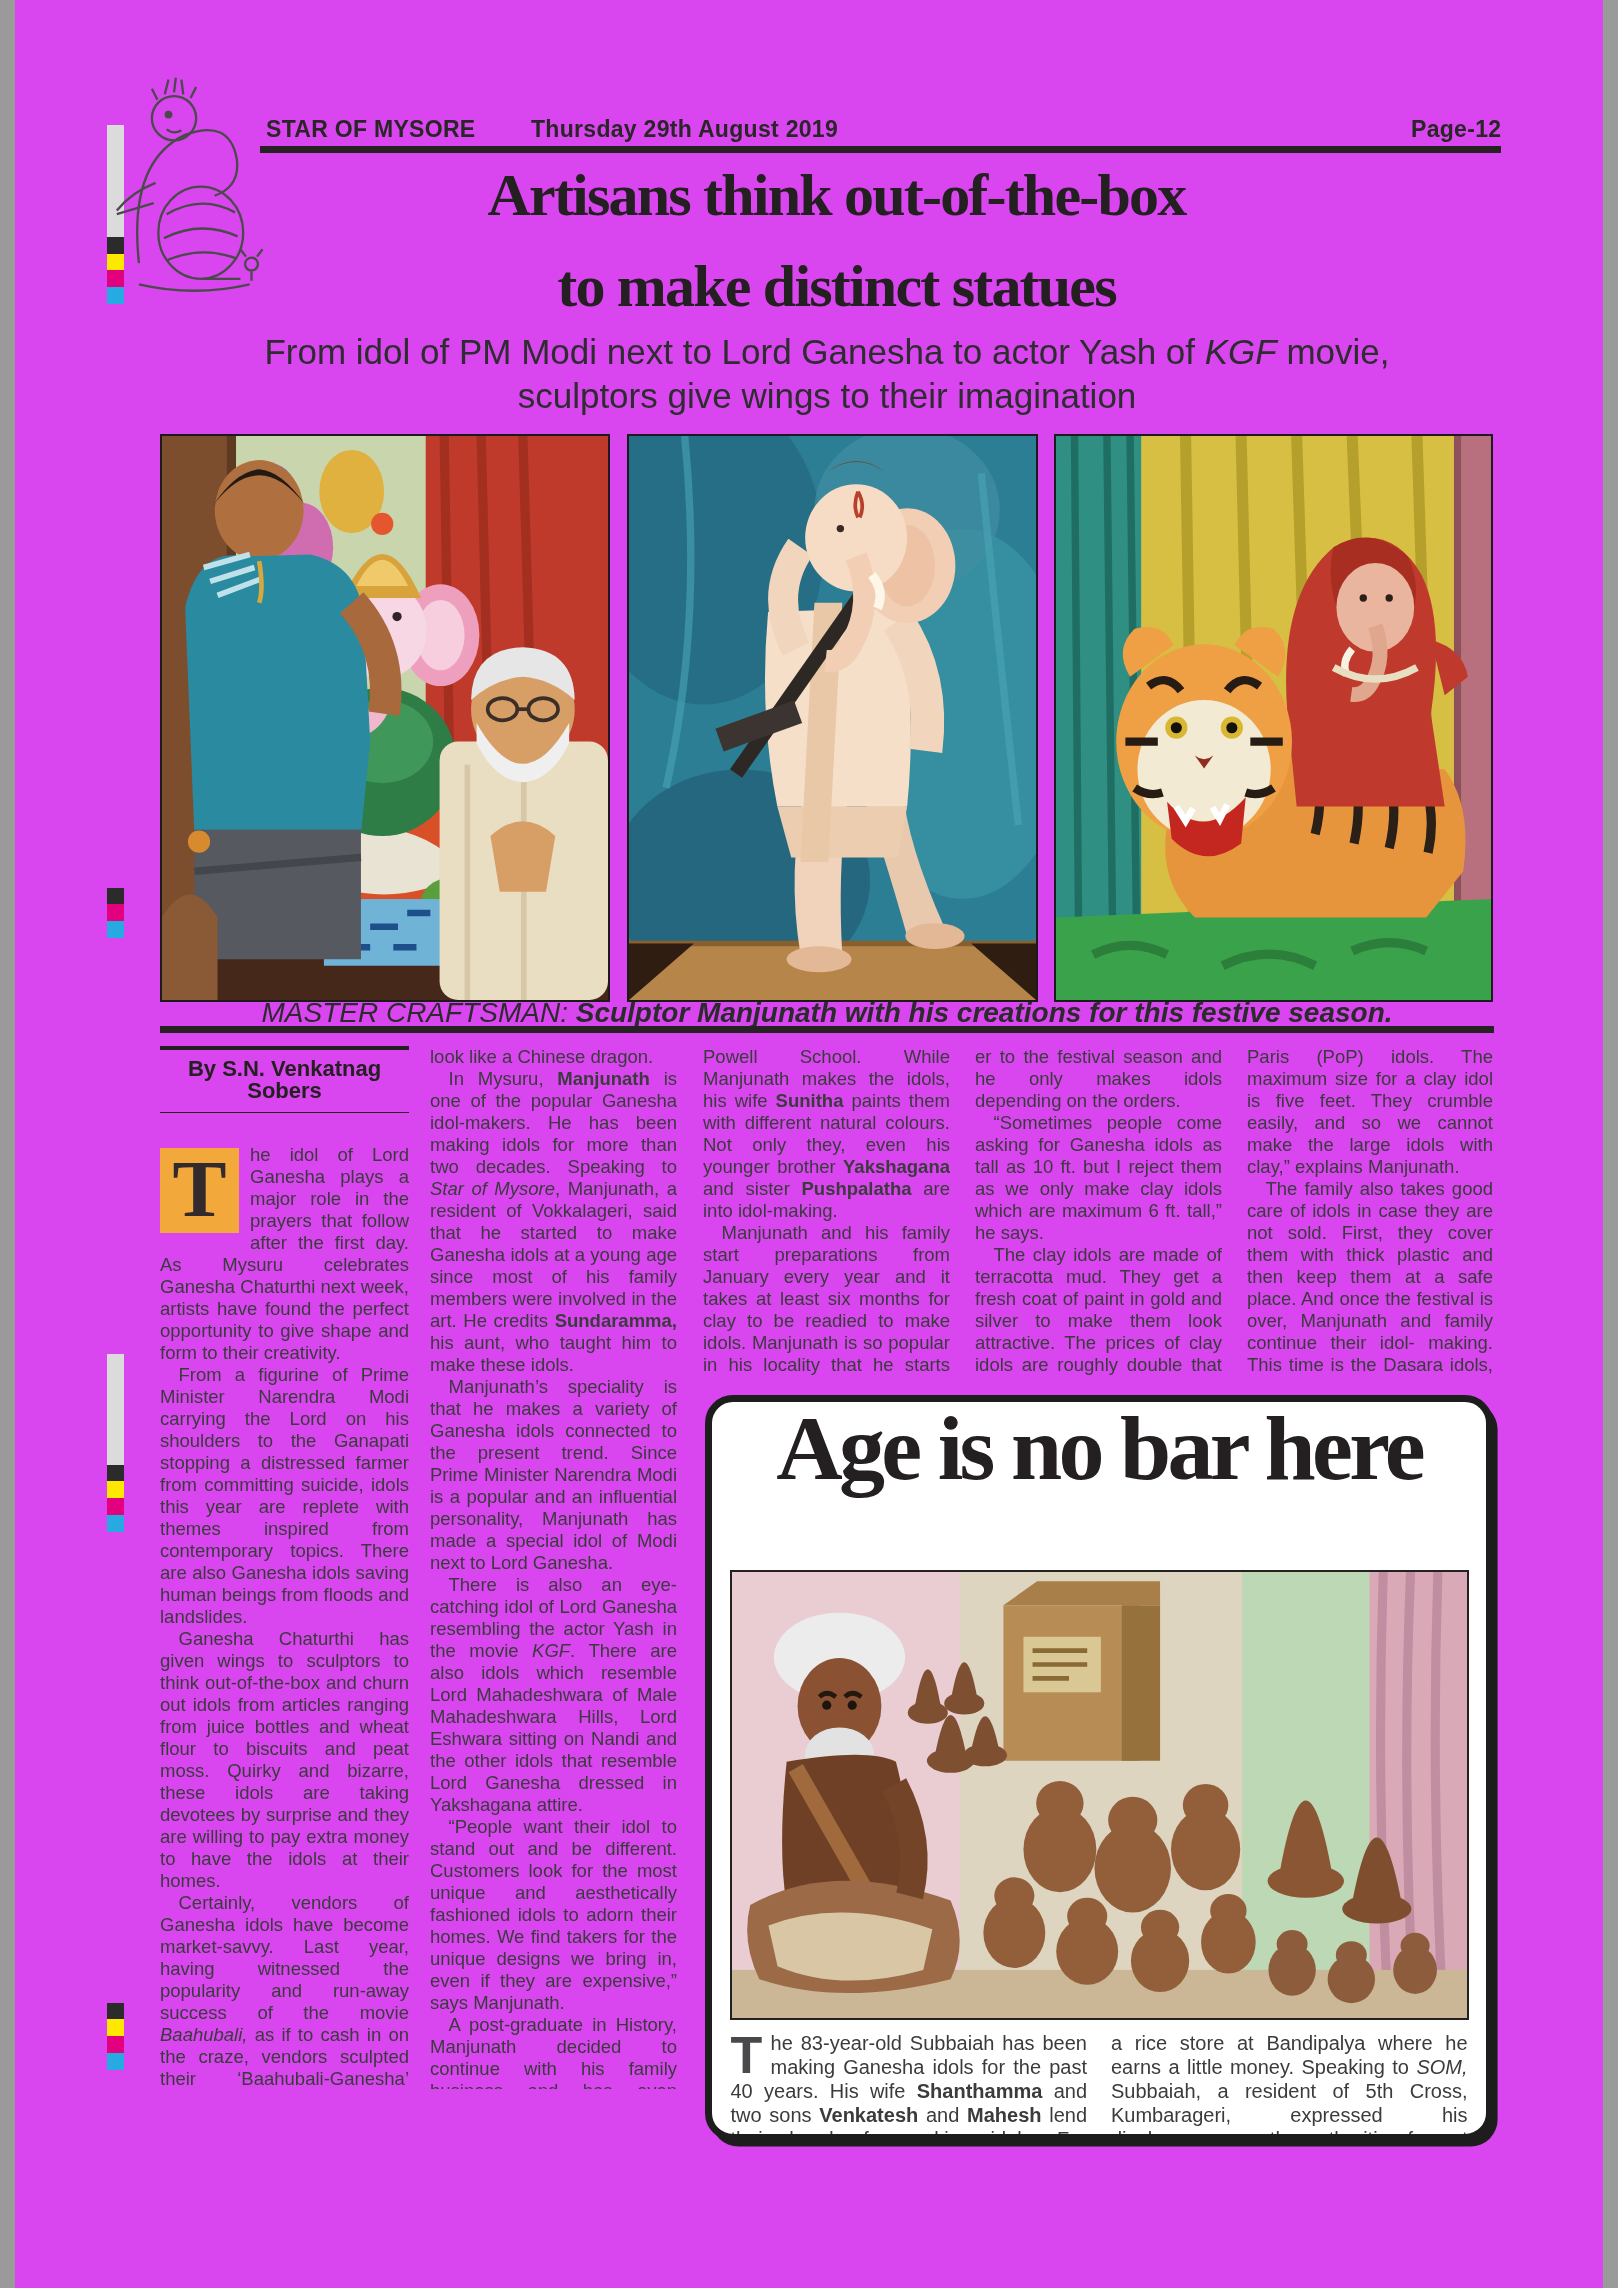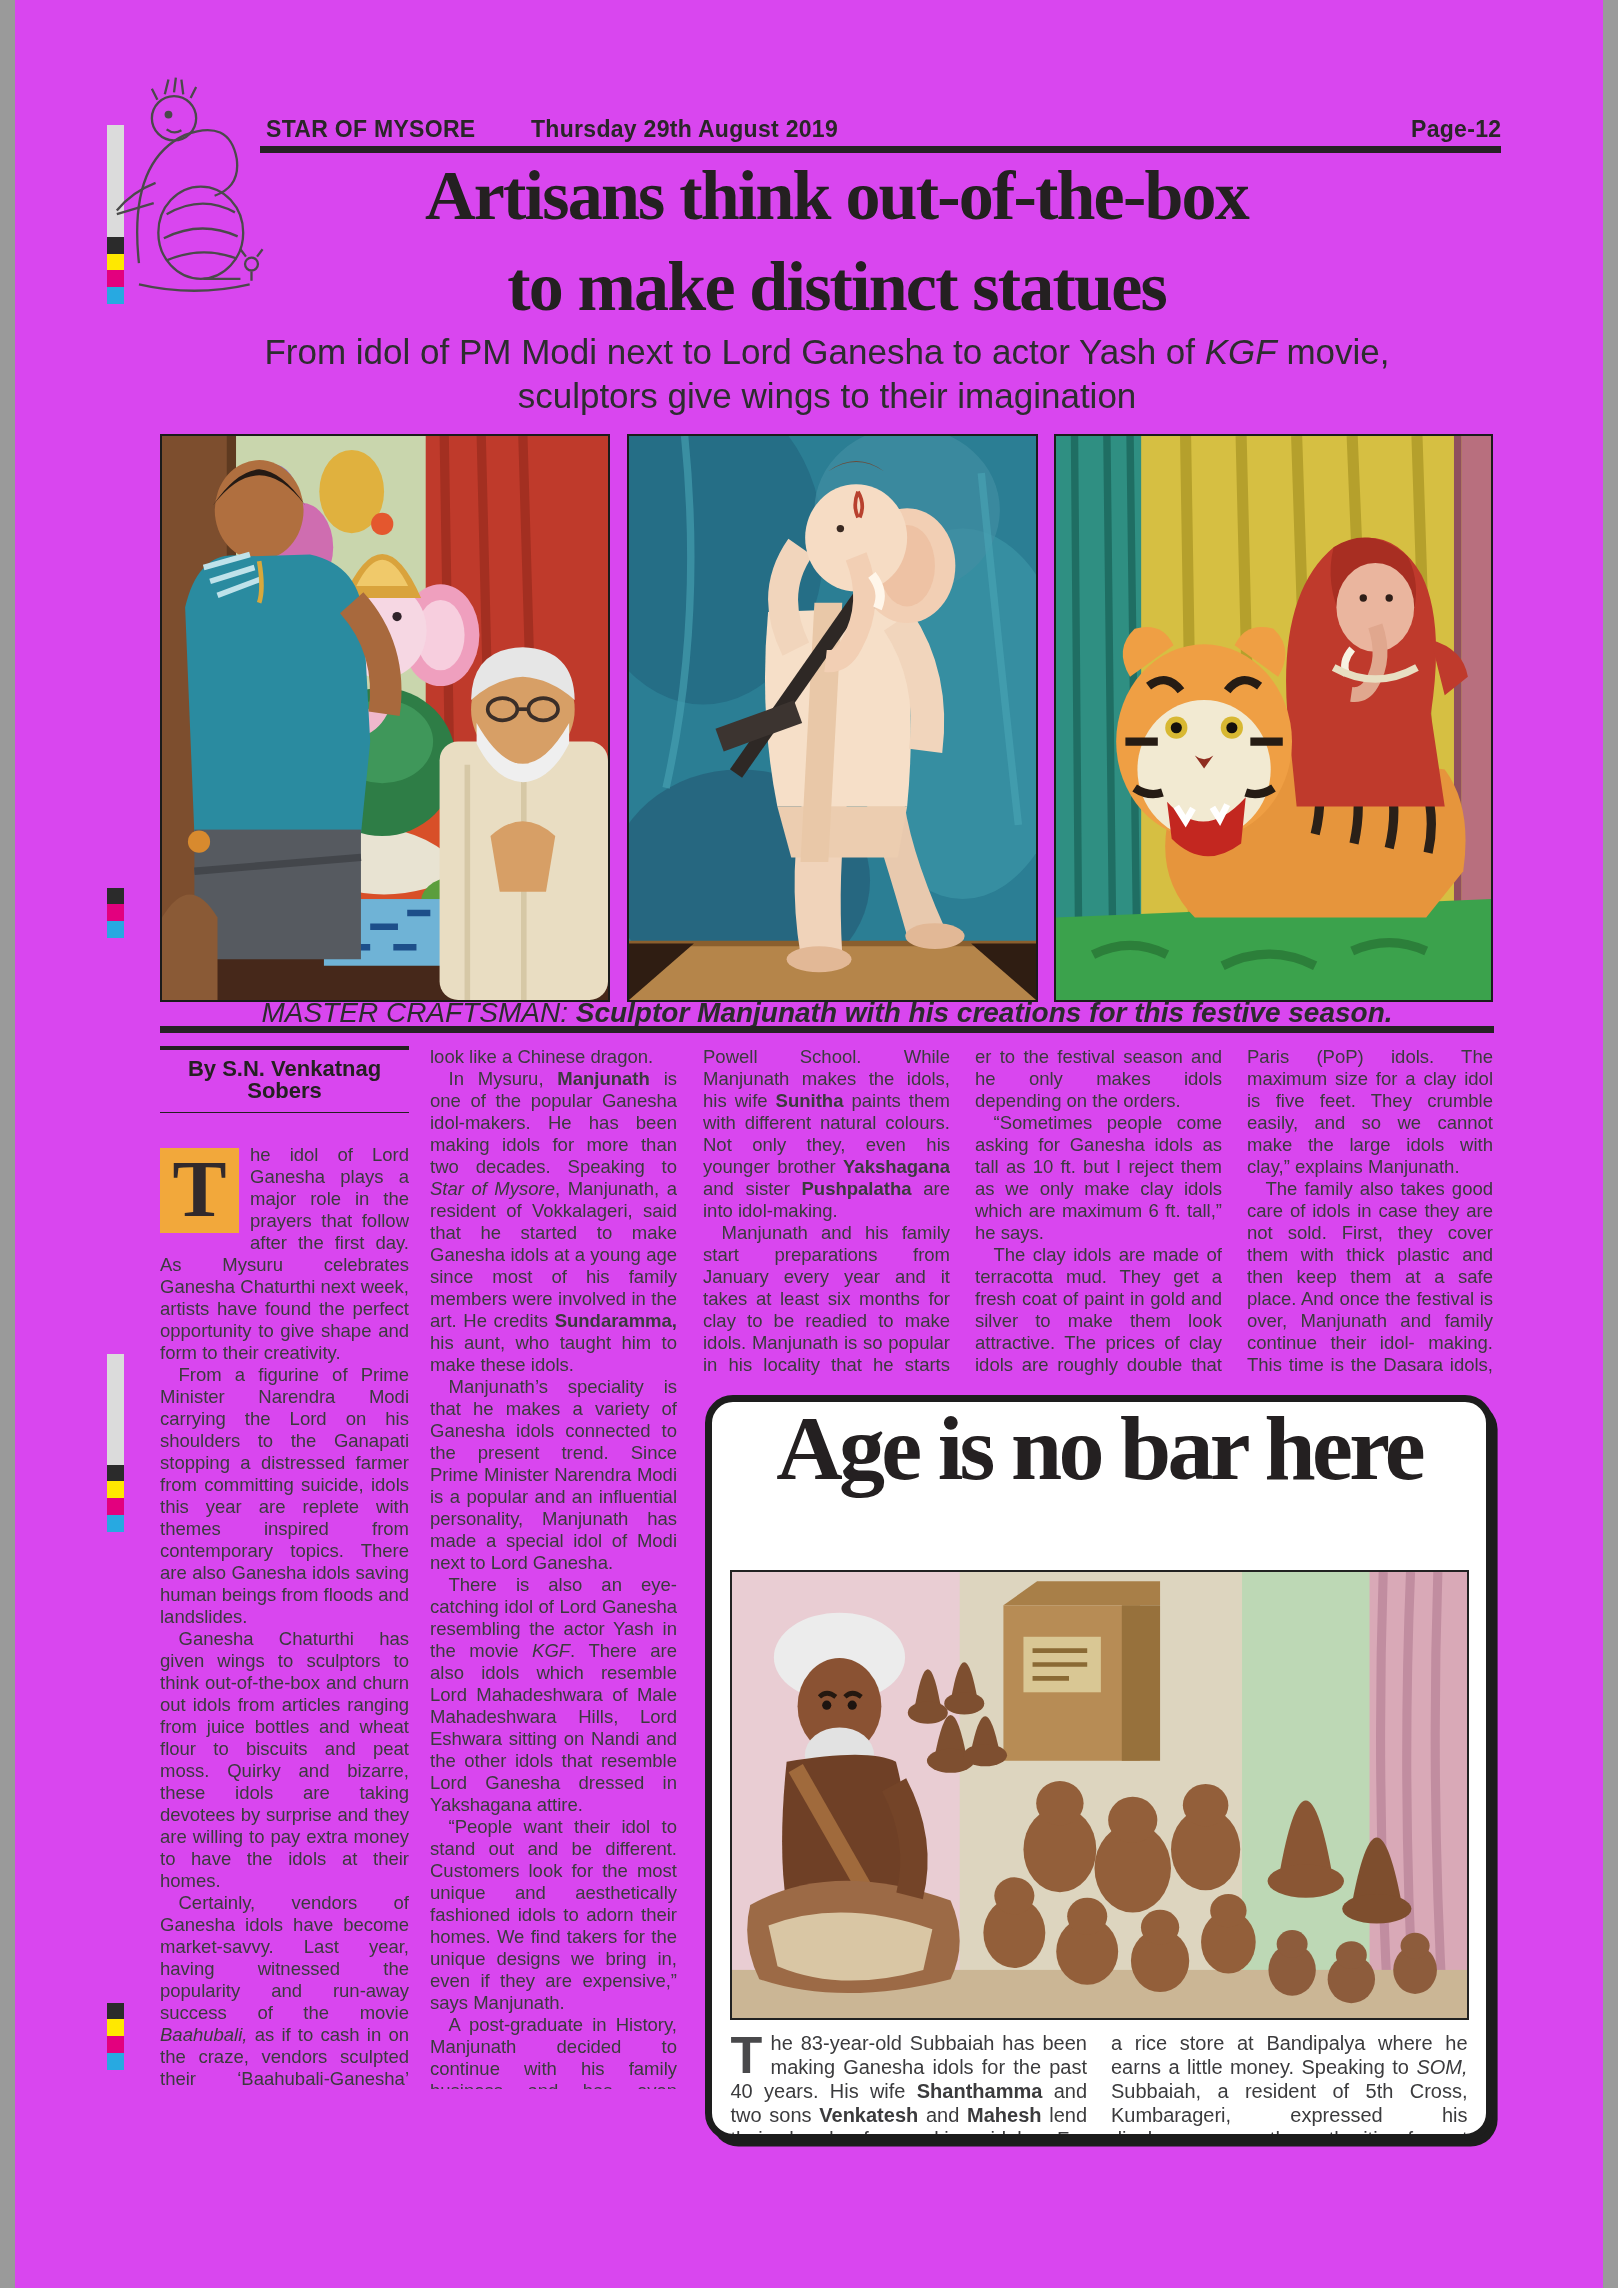--- a/index.html
+++ b/index.html
@@ -10,21 +10,21 @@
   
   .mast{position:absolute;top:116px;font-size:23px;font-weight:bold;color:#2a2628;letter-spacing:0.3px;}
   #mast-name{left:251px;}
   #mast-date{left:516px;}
   #mast-page{left:1396px;}
   .mast-rule{position:absolute;left:245px;top:146px;width:1241px;height:6.5px;background:#262224;}
   .sketch{position:absolute;left:96px;top:74px;}
   
   .headline{position:absolute;left:157px;top:150px;width:1329px;text-align:center;
             font-family:"Liberation Serif",serif;font-weight:bold;color:#242021;
-            font-size:70px;line-height:91px;letter-spacing:-1.8px;}
+            font-size:60px;line-height:91px;letter-spacing:-1.8px;}
   .subhead{position:absolute;left:145px;top:330px;width:1334px;text-align:center;
            font-size:35px;line-height:44px;color:#2d2d2f;}
   
   .photos{position:absolute;left:145px;top:434px;display:flex;gap:16.6px;}
   .photo{box-sizing:border-box;height:568px;border:2.8px solid #1b1b1b;background:#777;}
   .photo svg{display:block;width:100%;height:100%;}
   .caption{position:absolute;left:145px;top:997px;width:1334px;text-align:center;
            font-size:28px;font-style:italic;color:#2b2b2d;}
   .caption .cap-rest{font-weight:bold;}
   .caption-rule{position:absolute;left:145px;top:1026px;width:1334px;height:6.5px;background:#262224;}

